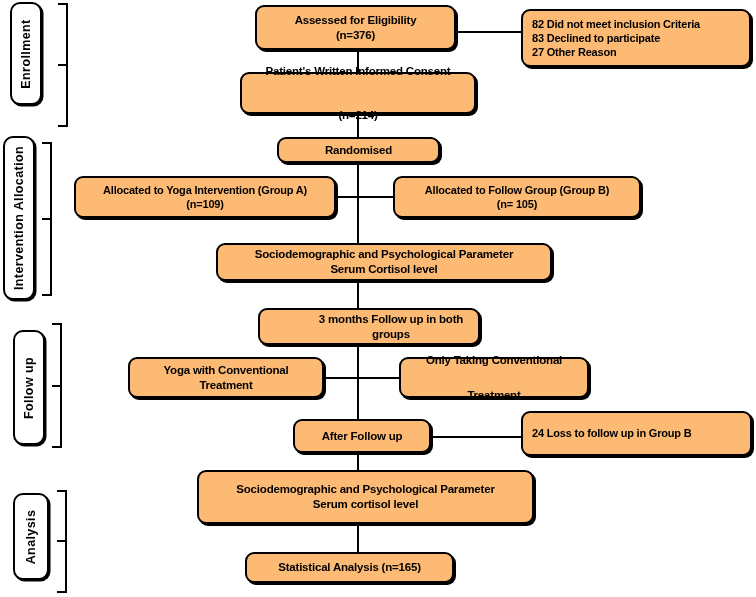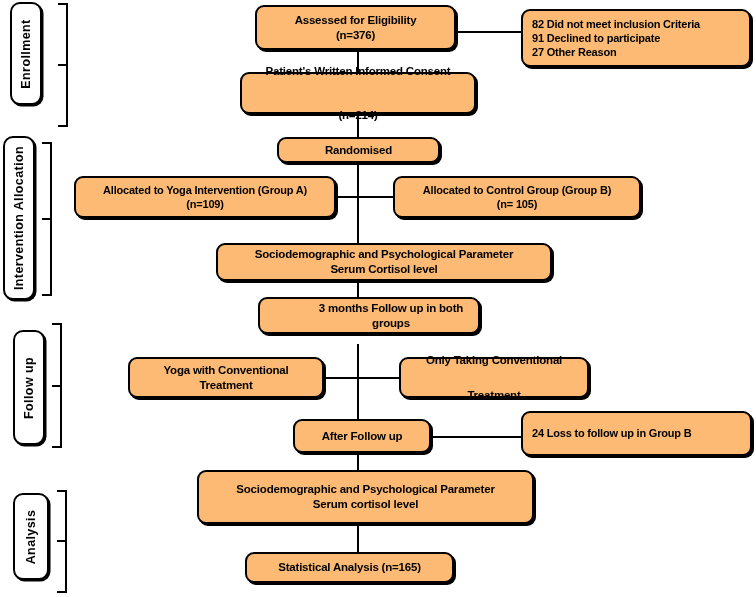--- a/index.html
+++ b/index.html
@@ -152,49 +152,49 @@
 
   <div class="vline" style="left:357px; top:524px; height:29px;"></div>
 
   <div class="node" style="left:255px; top:5px; width:201px; height:45px; font-size:11.5px;">
     <span class="line">Assessed for Eligibility</span>
     <span class="line">(n=376)</span>
   </div>
 
   <div class="node left-align" style="left:521px; top:9px; width:230px; height:58px; font-size:11px;">
     <span class="line">82 Did not meet inclusion Criteria</span>
-    <span class="line">91 Declined to participate</span>
+    <span class="line">83 Declined to participate</span>
     <span class="line">27 Other Reason</span>
   </div>
 
   <div class="node" style="left:240px; top:72px; width:236px; height:42px; font-size:11.5px;gap:29px;">
     <span class="line">Patient's Written Informed Consent</span>
     <span class="line">(n=214)</span>
   </div>
 
   <div class="node" style="left:277px; top:137px; width:163px; height:26px; font-size:11.5px;">
     <span class="line">Randomised</span>
   </div>
 
   <div class="node" style="left:74px; top:176px; width:262px; height:42px; font-size:11px;">
     <span class="line">Allocated to Yoga Intervention  (Group A)</span>
     <span class="line">(n=109)</span>
   </div>
 
   <div class="node" style="left:393px; top:176px; width:248px; height:42px; font-size:11px;">
-    <span class="line">Allocated to Control Group (Group B)</span>
+    <span class="line">Allocated to Follow Group (Group B)</span>
     <span class="line">(n= 105)</span>
   </div>
 
   <div class="node" style="left:216px; top:243px; width:336px; height:38px; font-size:11.5px;">
     <span class="line">Sociodemographic and Psychological Parameter</span>
     <span class="line">Serum Cortisol level</span>
   </div>
 
-  <div class="node" style="left:258px; top:297px; width:222px; height:37px; font-size:11.5px;padding-left:44px;">
+  <div class="node" style="left:258px; top:308px; width:222px; height:37px; font-size:11.5px;padding-left:44px;">
     <span class="line">3 months Follow up  in both</span>
     <span class="line">groups</span>
   </div>
 
   <div class="node" style="left:128px; top:357px; width:196px; height:41px; font-size:11.5px;">
     <span class="line">Yoga with Conventional</span>
     <span class="line">Treatment</span>
   </div>
 
   <div class="node" style="left:399px; top:357px; width:190px; height:41px; font-size:11.5px;gap:20px;">

